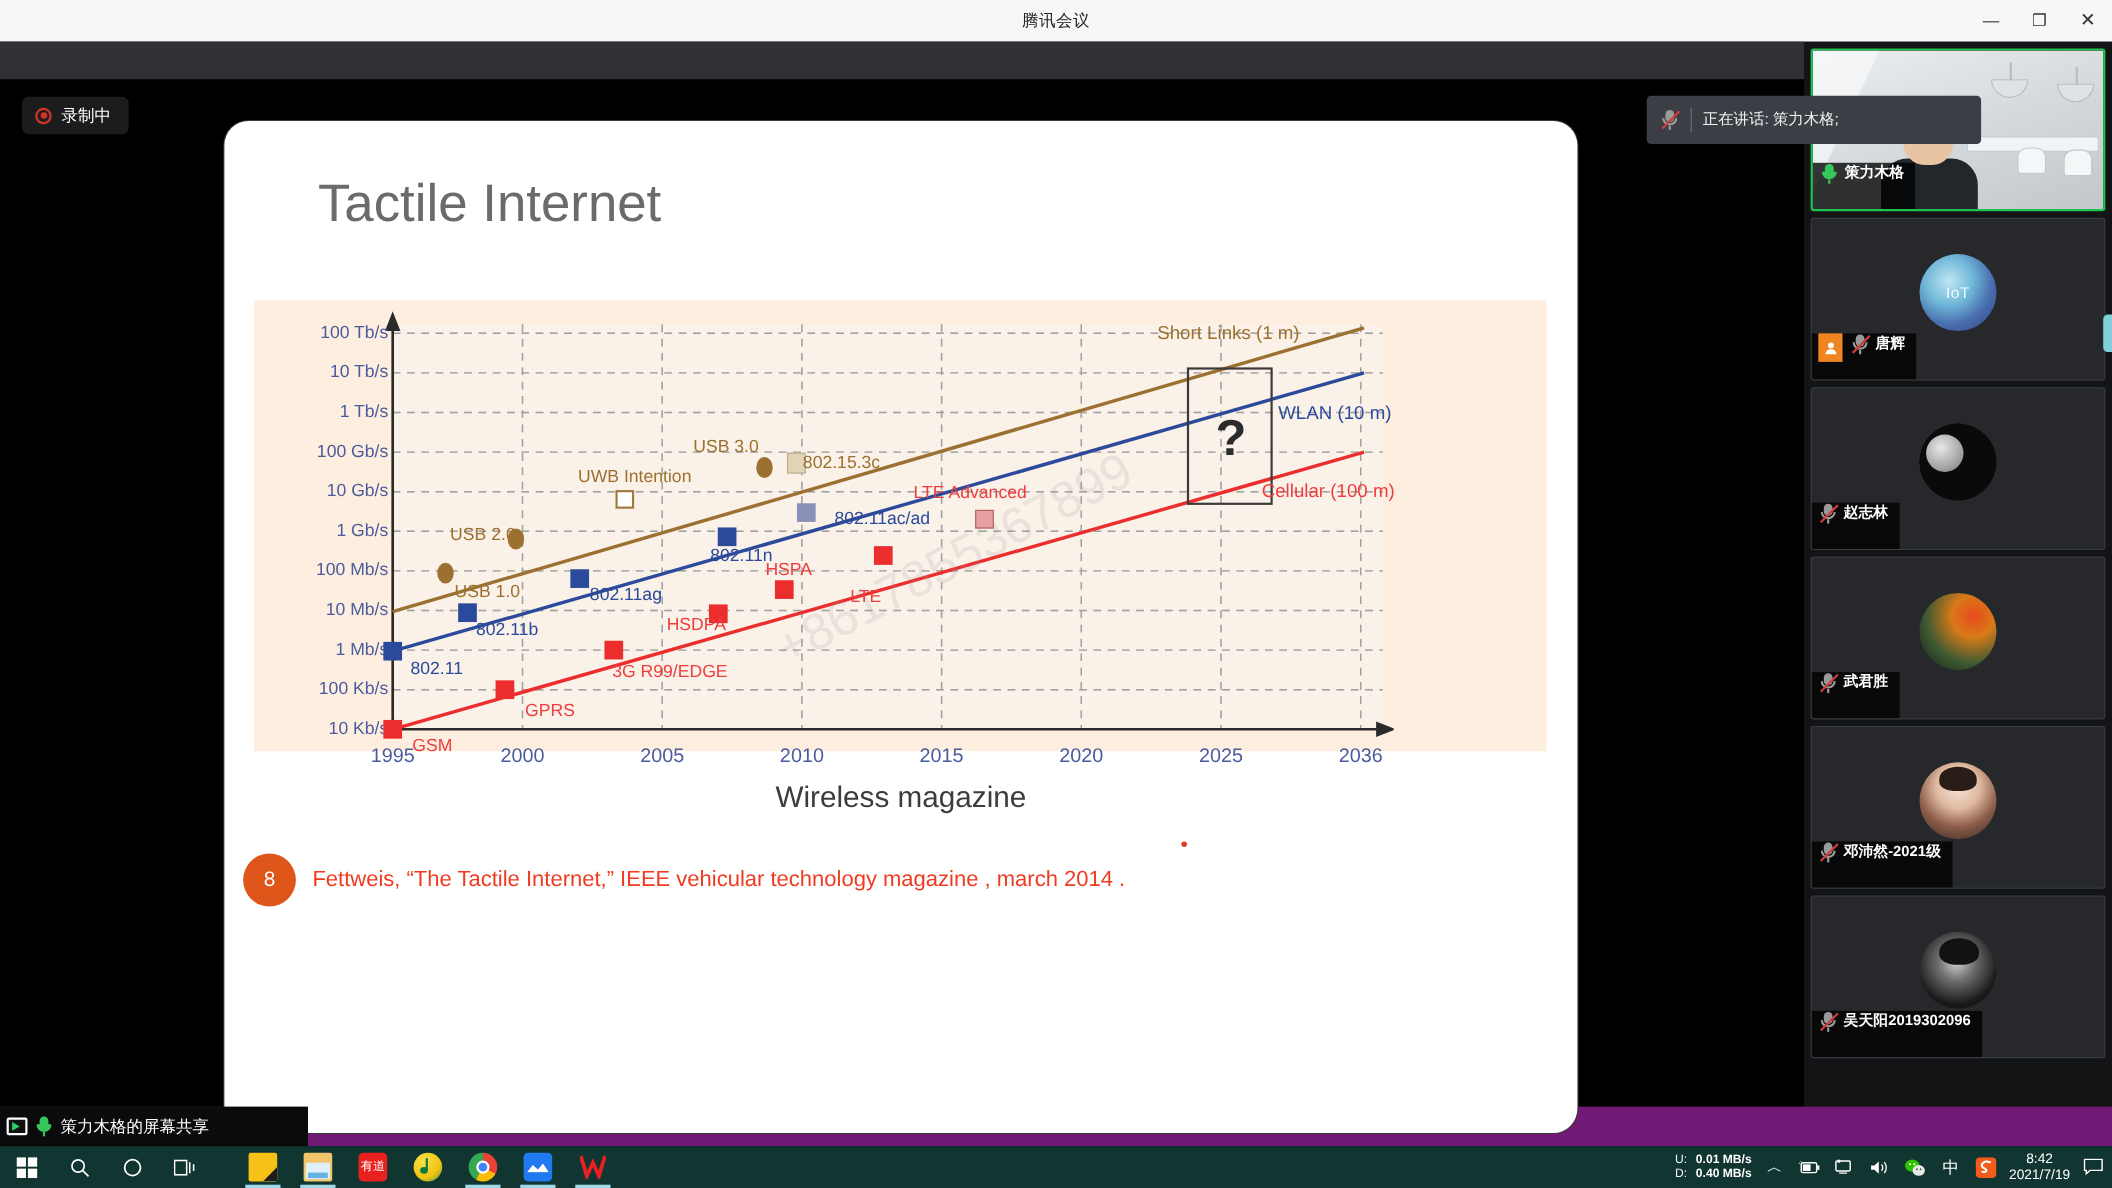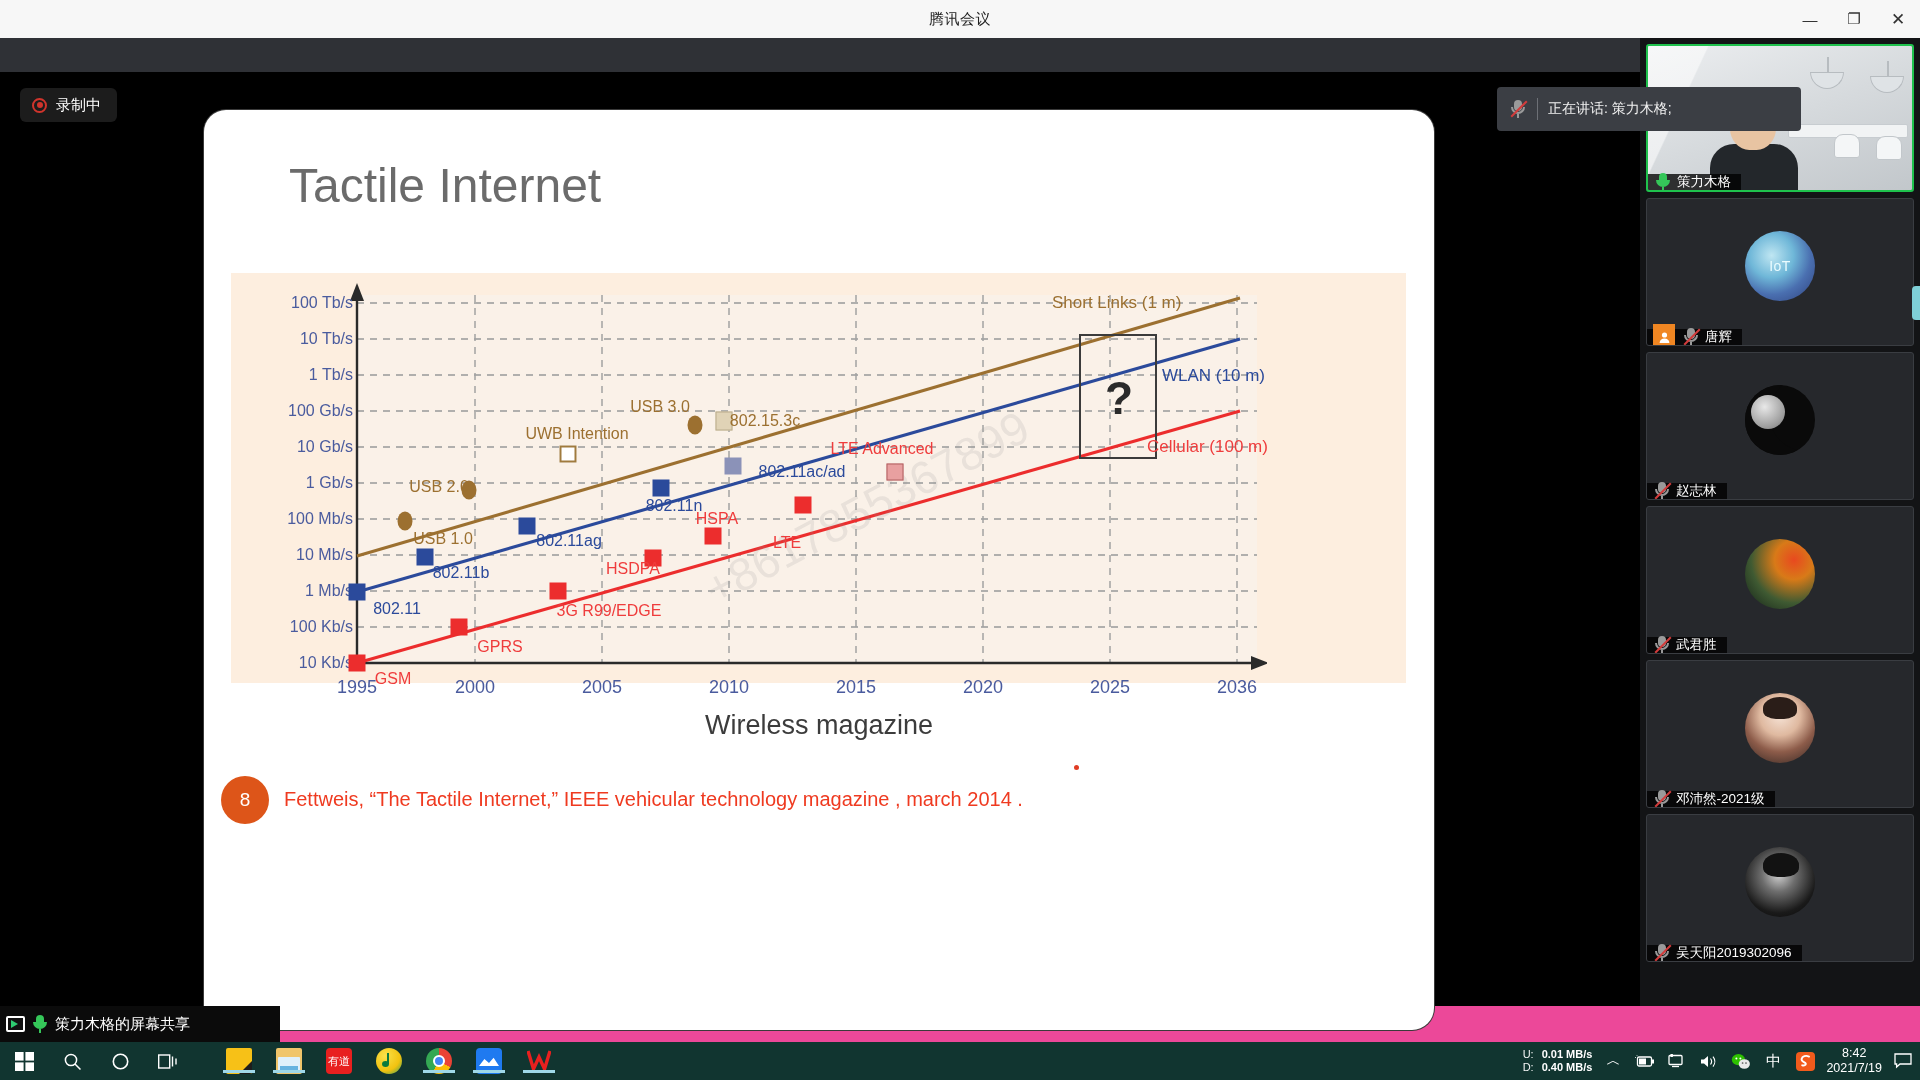--- a/index.html
+++ b/index.html
@@ -23,21 +23,21 @@
   }
   #winbtns .wb {
     width: 44px; height: 38px; display: flex; align-items: center; justify-content: center;
     font-size: 15px; color: #333;
   }
   #winbtns .wb:last-child { font-size: 17px; }
 
   
   #meeting {
     position: absolute; left: 0; top: 38px; width: 1920px; height: 1004px;
-    background: #ec4899;
+    background: #701a75;
   }
   #sharearea {
     position: absolute; left: 0; top: 0; width: 1640px; height: 968px;
     background: #000;
   }
   #topstrip {
     position: absolute; left: 0; top: 0; width: 1640px; height: 34px;
     background: #2f3136;
   }
 
@@ -175,23 +175,23 @@
     position: relative; width: 268px; height: 148px;
     background: #26282c; border: 1px solid #3a3d42; border-radius: 3px;
     margin-bottom: 6px; overflow: hidden;
   }
   .tile.active { border: 2px solid #1fc24d; }
   .tile .avatar {
     position: absolute; left: 50%; top: 46%; transform: translate(-50%,-50%);
     width: 70px; height: 70px; border-radius: 50%;
   }
   .nameplate {
-    position: absolute; left: 0; bottom: 0; height: 16px;
+    position: absolute; left: 0; bottom: 0; height: 42px;
     background: rgba(0,0,0,.78);
-    display: flex; align-items: center; gap: 5px; padding: 0 10px 0 6px;
+    display: flex; gap: 5px; padding: 0 10px 0 6px; font-weight: bold;
   }
   .nameplate .nm { color: #fff; font-size: 13.5px; white-space: nowrap; }
   .hostbadge {
     width: 22px; height: 26px; background: #f08622;
     display: flex; align-items: center; justify-content: center; margin-right: 2px;
   }
   .hostbadge svg { display: block; }
   .vf-room {
     position: absolute; left: 0; top: 0; width: 100%; height: 100%;
     background:
@@ -286,21 +286,21 @@
     border-left: 7px solid #2ecc71; border-top: 4px solid transparent; border-bottom: 4px solid transparent;
   }
 
   
   #taskbar {
     position: absolute; left: 0; top: 1042px; width: 1920px; height: 38px;
     background: #113530;
     display: flex; align-items: center;
   }
   .tb-btn {
-    width: 48px; height: 24px; display: flex; align-items: center; justify-content: center;
+    width: 48px; height: 38px; display: flex; align-items: center; justify-content: center;
     position: relative;
   }
   .tb-app { width: 50px; }
   .tb-app .ic { width: 26px; height: 26px; border-radius: 4px; position: relative; }
   .tb-app.open::after {
     content:""; position:absolute; left:9px; bottom:0; width:32px; height:3px; background:#9fd8e8;
   }
   #tray {
     position: absolute; right: 0; top: 0; height: 38px;
     display: flex; align-items: center; gap: 10px; padding-right: 6px;

